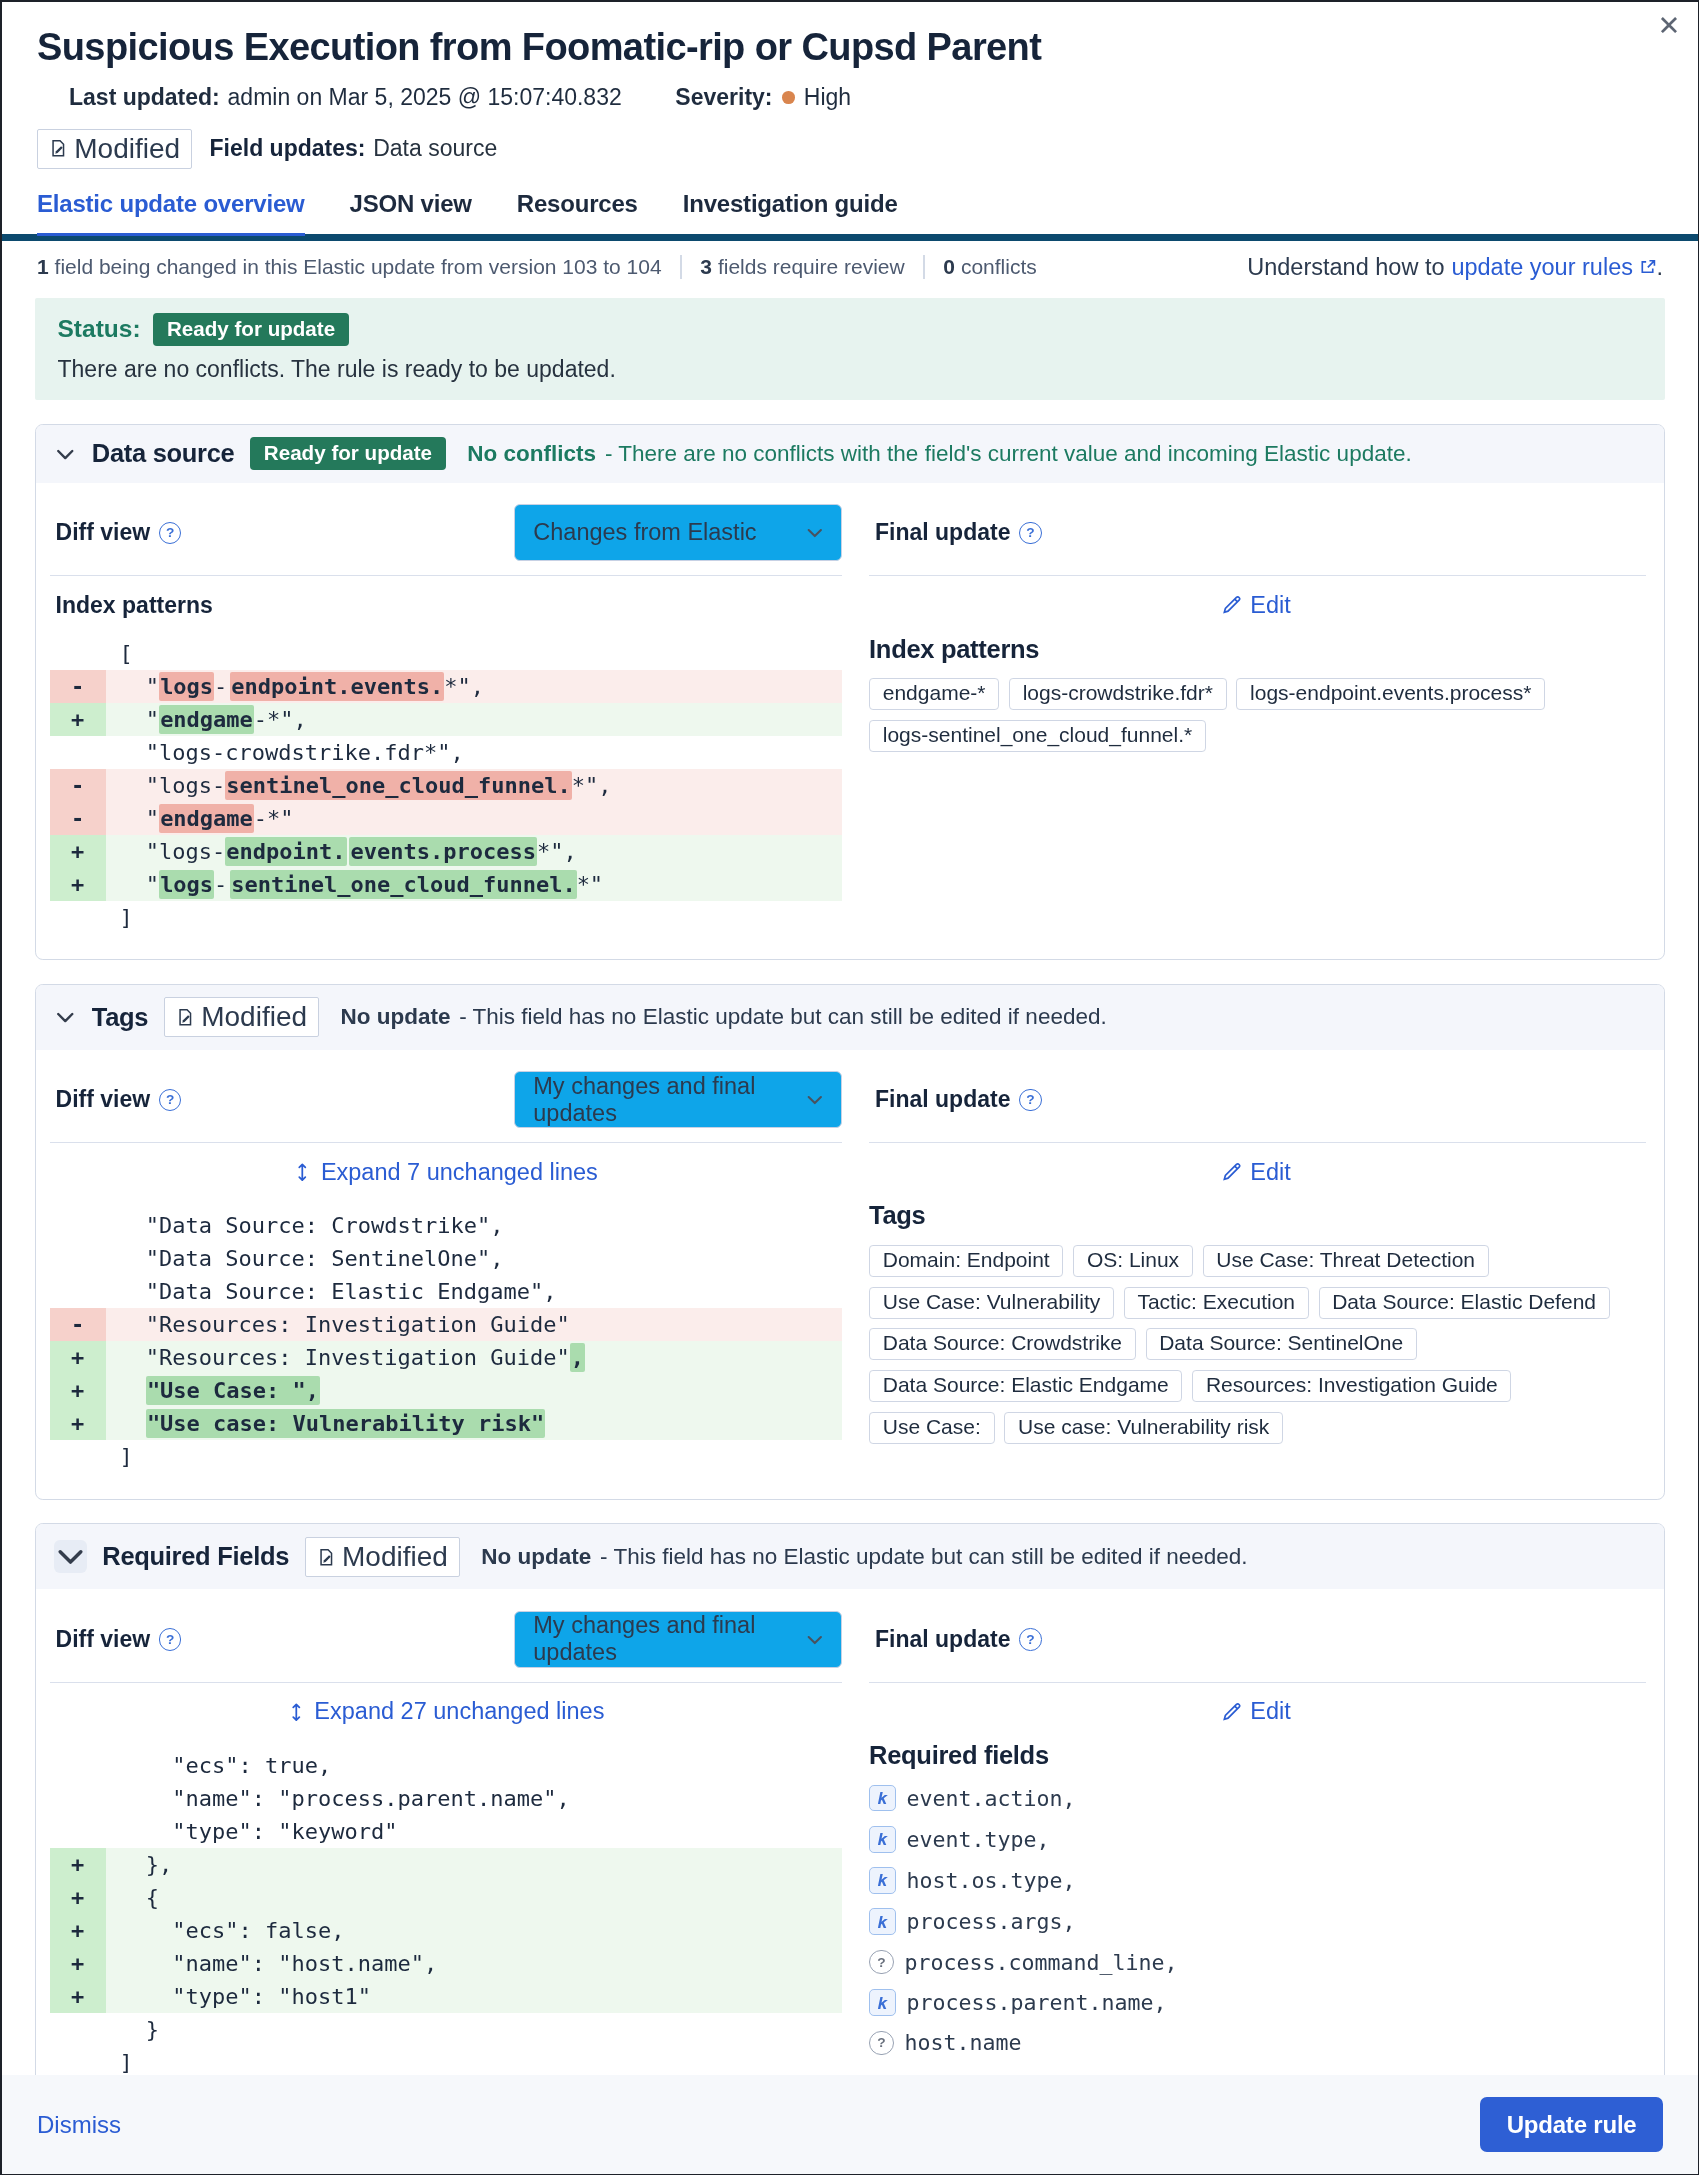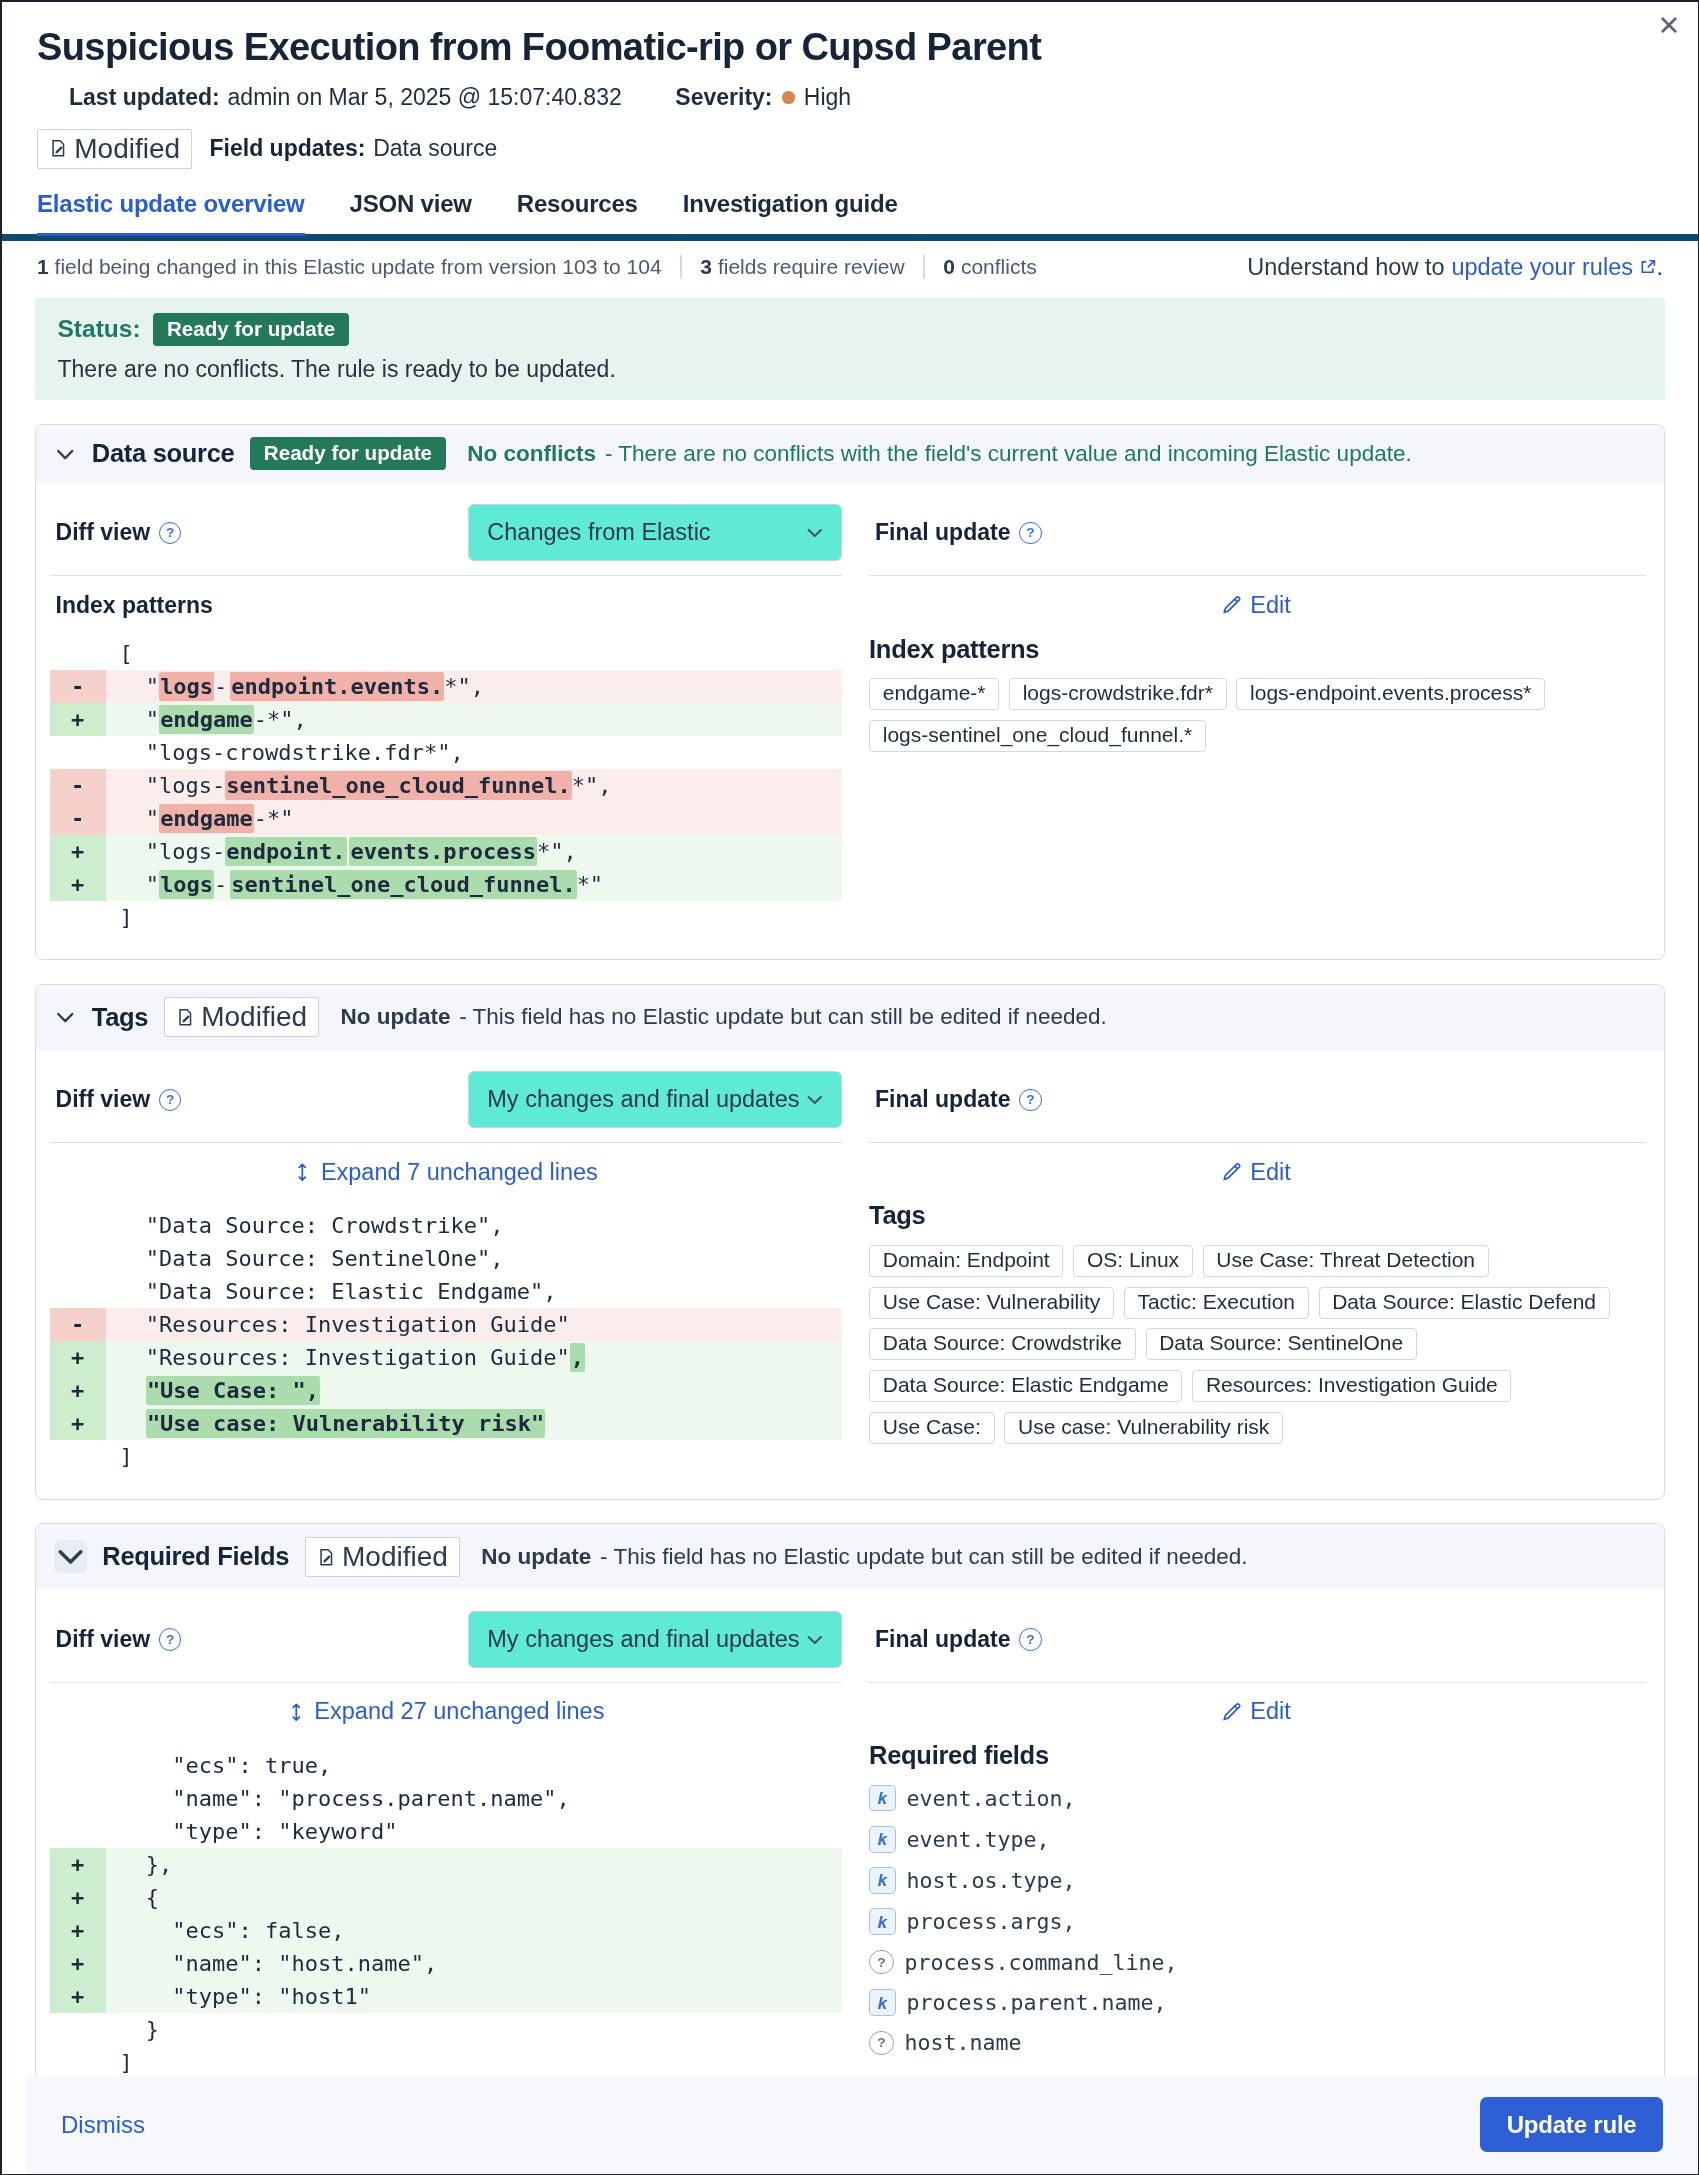--- a/index.html
+++ b/index.html
@@ -52,21 +52,21 @@
   .tone-success, .tone-success b { color:#1c7a61; }
   .tone-default b { color:#2c3a4e; }
   .tone-default { color:#2c3a4e; }
   .panel-body { display:flex; padding:19.6px 17.6px 25.5px 13.7px; }
   .col-left { width:792px; flex:0 0 auto; }
   .col-right { flex:1; padding-left:27.4px; min-width:0; }
   .row-top { height:61px; display:flex; align-items:center; justify-content:space-between; margin-bottom:11.8px; }
   .dv-label { display:flex; align-items:center; gap:8.8px; font-size:23px; font-weight:700; color:#16243a; padding-left:5.9px; }
   .q-icon { width:22.5px; height:22.5px; border:1.5px solid #3a6fd6; border-radius:50%; color:#3a6fd6;
     font-size:13.7px; font-weight:700; display:inline-flex; align-items:center; justify-content:center; }
-  .select { width:374px; height:57px; border:1.5px solid #c7d1e4; border-radius:5.9px; background:#5eead4;
+  .select { width:328px; height:57px; border:1.5px solid #c7d1e4; border-radius:5.9px; background:#0ea5e9;
     display:flex; align-items:center; justify-content:space-between; padding:0 15.7px 0 18.6px; font-size:23.5px; color:#2c3a4e; cursor:pointer;margin-left:48px; }
   .select .chev { width:19.6px; height:19.6px; color:#49525f; }
   .col-hr { border:none; border-top:1.5px solid #dae0ec; margin:0 0 15.7px; }
   .field-label { font-size:23px; font-weight:700; color:#16243a; margin:7.8px 0 17.6px 5.9px; }
   .expand-row { display:flex; justify-content:center; align-items:center; gap:8.8px; color:#2a5cd3; font-size:23.5px; margin:11.8px 0 23.5px; cursor:pointer; }
   
   .diff { font-family:"DejaVu Sans Mono", monospace; font-size:22px; line-height:33px; color:#1d2a3e; }
   .dline { display:flex; }
   .dline .g { width:56px; flex:0 0 auto; text-align:center; font-weight:700; }
   .dline .c { flex:1; white-space:pre; padding-left:13.7px; }
@@ -81,21 +81,21 @@
   .final-heading { font-size:25.5px; font-weight:700; color:#16243a; margin:3.9px 0 14.7px; letter-spacing:-0.3px; }
   .fbadges { display:flex; flex-wrap:wrap; gap:9.8px 9.8px; }
   .fbadge { border:1.5px solid #cfd6e4; border-radius:3.9px; padding:2px 12.7px 3.9px; font-size:21px; color:#1f2c3e; background:#fff; white-space:nowrap; }
   .rf-list { font-family:"DejaVu Sans Mono", monospace; font-size:21.6px; color:#2c3a4e; }
   .rf-item { display:flex; align-items:center; gap:10.8px; margin-bottom:14.7px; }
   .k-icon { width:26.5px; height:26.5px; border:1.5px solid #9fc0ee; background:#edf3fd; border-radius:4.9px; color:#3a6fd6;
     font-style:italic; font-weight:700; font-size:16.7px; display:inline-flex; align-items:center; justify-content:center; flex:0 0 auto; }
   .u-icon { width:24.5px; height:24.5px; border:1.5px solid #98a2b3; border-radius:50%; color:#69707d; font-family:"Liberation Sans",sans-serif;
     font-size:13.7px; font-weight:700; display:inline-flex; align-items:center; justify-content:center; flex:0 0 auto; box-shadow:inset 0 0 0 1.5px #fff; }
   
-  .footer { position:absolute; left:0; right:0; bottom:0; background:#f6f8fb; padding:21.6px 35px; display:flex; align-items:center; justify-content:space-between;margin-left:24px; }
+  .footer { position:absolute; left:0; right:0; bottom:0; background:#f6f8fb; padding:21.6px 35px; display:flex; align-items:center; justify-content:space-between; }
   .dismiss { color:#2a5cd3; font-size:24px; cursor:pointer; }
   .update-btn { background:#2e5fd4; color:#fff; border:none; border-radius:6.9px; padding:13.7px 26.5px; font-size:24px; font-weight:700;
     font-family:"Liberation Sans", sans-serif; cursor:pointer; letter-spacing:-0.2px; }
   svg { display:block; }
 </style>
 </head>
 <body>
 
 <div class="flyout">
   <div class="close-x">✕</div>

